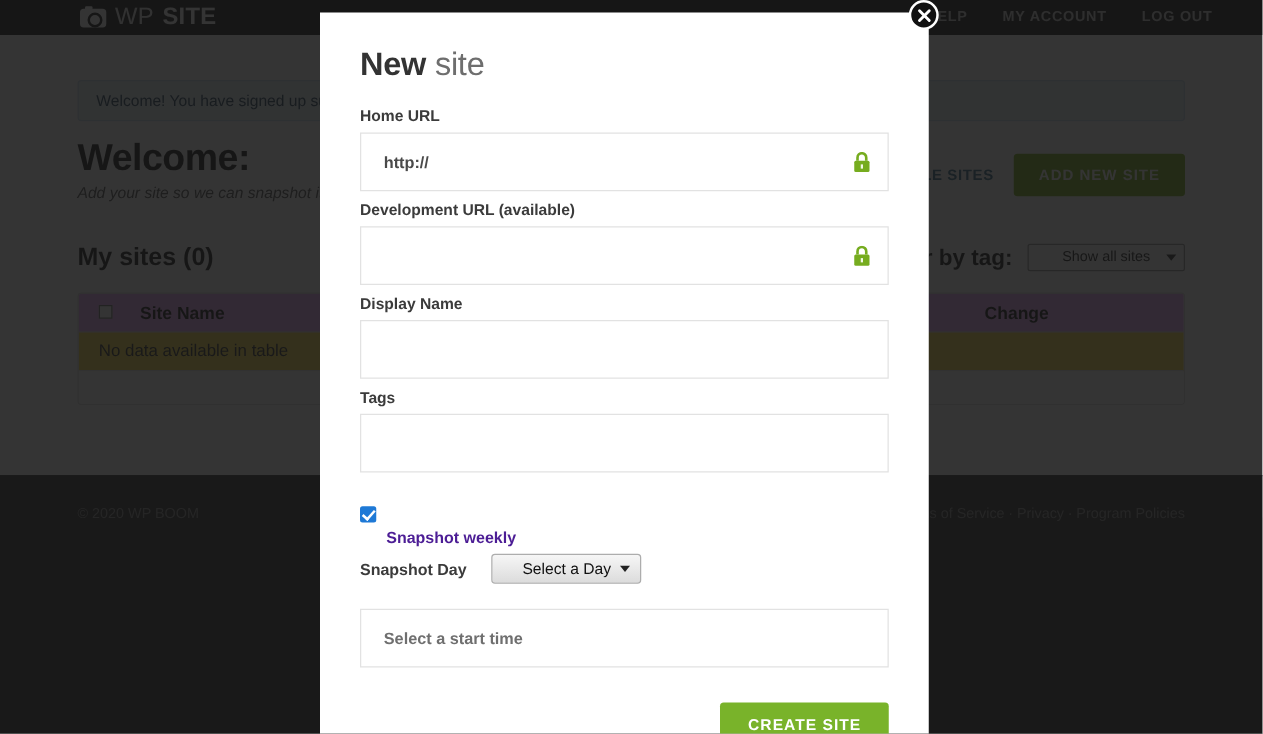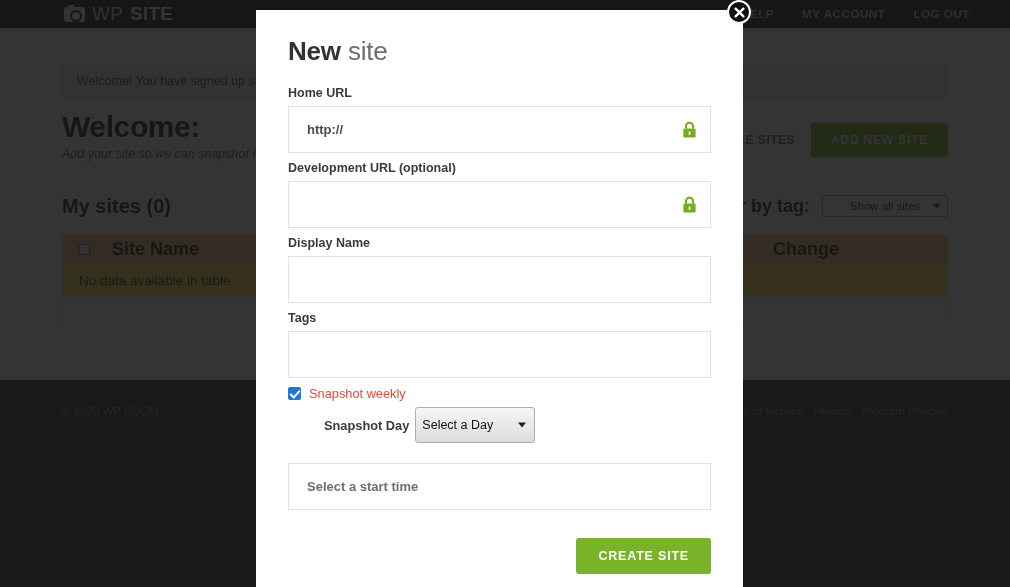--- a/index.html
+++ b/index.html
@@ -193,24 +193,24 @@
   .sites-table {
     margin: 16px 62px 0 62px;
     border: 1px solid #dddddd;
     border-radius: 3px;
     overflow: hidden;
   }
   .st-head {
     display: flex;
     align-items: center;
     height: 31px;
-    background: #fdba74;
+    background: #f0abfc;
     border-bottom: 1px solid #dddddd;
     padding: 0 16px;
-    font-size: 18px;
+    font-size: 14px;
     font-weight: 700;
     color: #1c1c1c;
     gap: 22px;
   }
   .chk-square {
     width: 11px; height: 11px;
     border: 1px solid #777;
     background: #fff;
     display: inline-block;
   }
@@ -328,40 +328,40 @@
   .snap-check::after {
     content: "";
     position: absolute;
     left: 4px; top: 1px;
     width: 4px; height: 8px;
     border: solid #ffffff;
     border-width: 0 2px 2px 0;
     transform: rotate(42deg);
   }
   .snap-label {
-    font-size: 12.8px; font-weight: 400; color: #ef4444;
+    font-size: 12.8px; font-weight: 700; color: #4c1d95; margin-top: 36px;
   }
 
   .snapday-row {
-    display: flex; align-items: center; gap: 6px;
+    display: flex; align-items: center; gap: 20px;
     margin-bottom: 20px;
-    margin-left: 36px;
   }
   .snapday-label {
     font-size: 12.8px; font-weight: 700; color: #3b3b3b;
   }
   .day-select {
-    width: 120px; height: 36px;
+    width: 120px; height: 24px;
     background: linear-gradient(#f6f6f6, #dcdcdc);
     border: 1px solid #adadad;
     border-radius: 3px;
     font-family: "Liberation Sans", sans-serif;
     font-size: 12.5px;
     color: #111;
     padding: 0 6px;
+    text-align: center;
     -webkit-appearance: none;
     appearance: none;
     position: relative;
   }
   .sel-wrap { position: relative; display: inline-block; }
   .sel-wrap .caret2 {
     position: absolute; right: 9px; top: 50%;
     transform: translateY(-50%);
     width: 0; height: 0;
     border-left: 4px solid transparent;
@@ -489,21 +489,21 @@
         <input class="field-input" type="text" placeholder="http://" style="">
         <svg class="lock-icon" viewBox="0 0 15 17">
           <path d="M4 7V4.6A3.5 3.5 0 0 1 11 4.6V7" fill="none" stroke="#76ac1f" stroke-width="2.1"></path>
           <rect x="1.4" y="7" width="12.2" height="9" rx="1.2" fill="#76ac1f"></rect>
           <rect x="6.6" y="10" width="1.8" height="3.4" fill="#f2f8e8"></rect>
         </svg>
       </div>
     </div>
 
     <div class="field">
-      <label class="field-label">Development URL (optional)</label>
+      <label class="field-label">Development URL (available)</label>
       <div class="input-wrap">
         <input class="field-input" type="text" placeholder="" style="">
         <svg class="lock-icon" viewBox="0 0 15 17">
           <path d="M4 7V4.6A3.5 3.5 0 0 1 11 4.6V7" fill="none" stroke="#76ac1f" stroke-width="2.1"></path>
           <rect x="1.4" y="7" width="12.2" height="9" rx="1.2" fill="#76ac1f"></rect>
           <rect x="6.6" y="10" width="1.8" height="3.4" fill="#f2f8e8"></rect>
         </svg>
       </div>
     </div>
 

